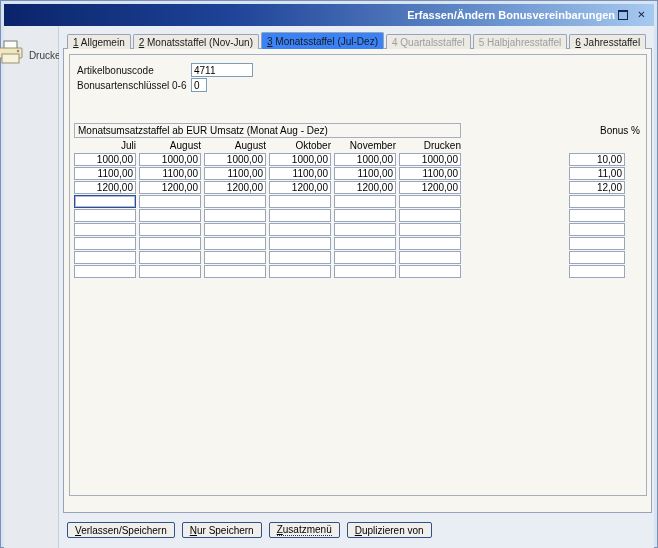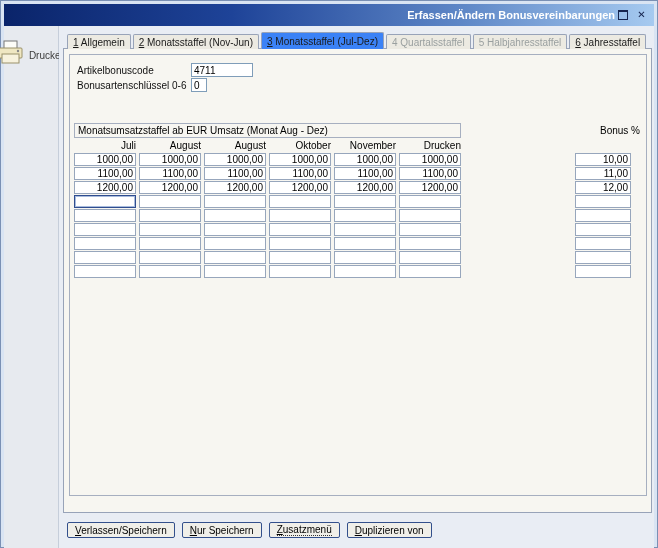--- a/index.html
+++ b/index.html
@@ -29,21 +29,21 @@
   .w62{width:62px;}
   .w16{width:16px;}
   .caption-row{position:absolute;left:4px;right:4px;top:68px;height:15px;display:flex;align-items:center;}
   .caption-box{width:387px;height:15px;border:1px solid #a6afc0;font-size:10px;display:flex;align-items:center;padding:0 3px;box-sizing:border-box;background:#f7f6f1;}
   .bonus-header{margin-left:auto;font-size:10px;padding-right:2px;}
   .col-headers{position:absolute;left:4px;top:85px;display:flex;}
   .col-header{width:62px;margin-right:3px;text-align:right;font-size:10px;}
   .grid{position:absolute;left:4px;right:3px;top:98px;}
   .grid-row{display:flex;margin-bottom:1px;}
   .cell{width:62px;height:13px;margin-right:3px;border:1px solid #97a6bc;background:#fff;font-family:inherit;font-size:10px;text-align:right;padding:0 2px;box-sizing:border-box;}
-  .cell.bonus{margin-left:auto;margin-right:12px;width:56px;}
+  .cell.bonus{margin-left:auto;margin-right:18px;width:56px;}
   .cell.focused{border:1px solid #2f4d8f;box-shadow:inset 0 0 0 1px #a9bcdd;}
   .buttonbar{position:absolute;left:8px;bottom:13px;display:flex;gap:7px;}
   .action-btn{height:16px;font-family:inherit;font-size:10px;color:#000;background:#f0efe9;border:1px solid #33508c;border-radius:2px;padding:0 7px;cursor:default;display:flex;align-items:center;white-space:nowrap;}
   .menu-label{border-bottom:1px dotted #333;}
 </style>
 </head>
 <body>
 
 <div class="window">
 

